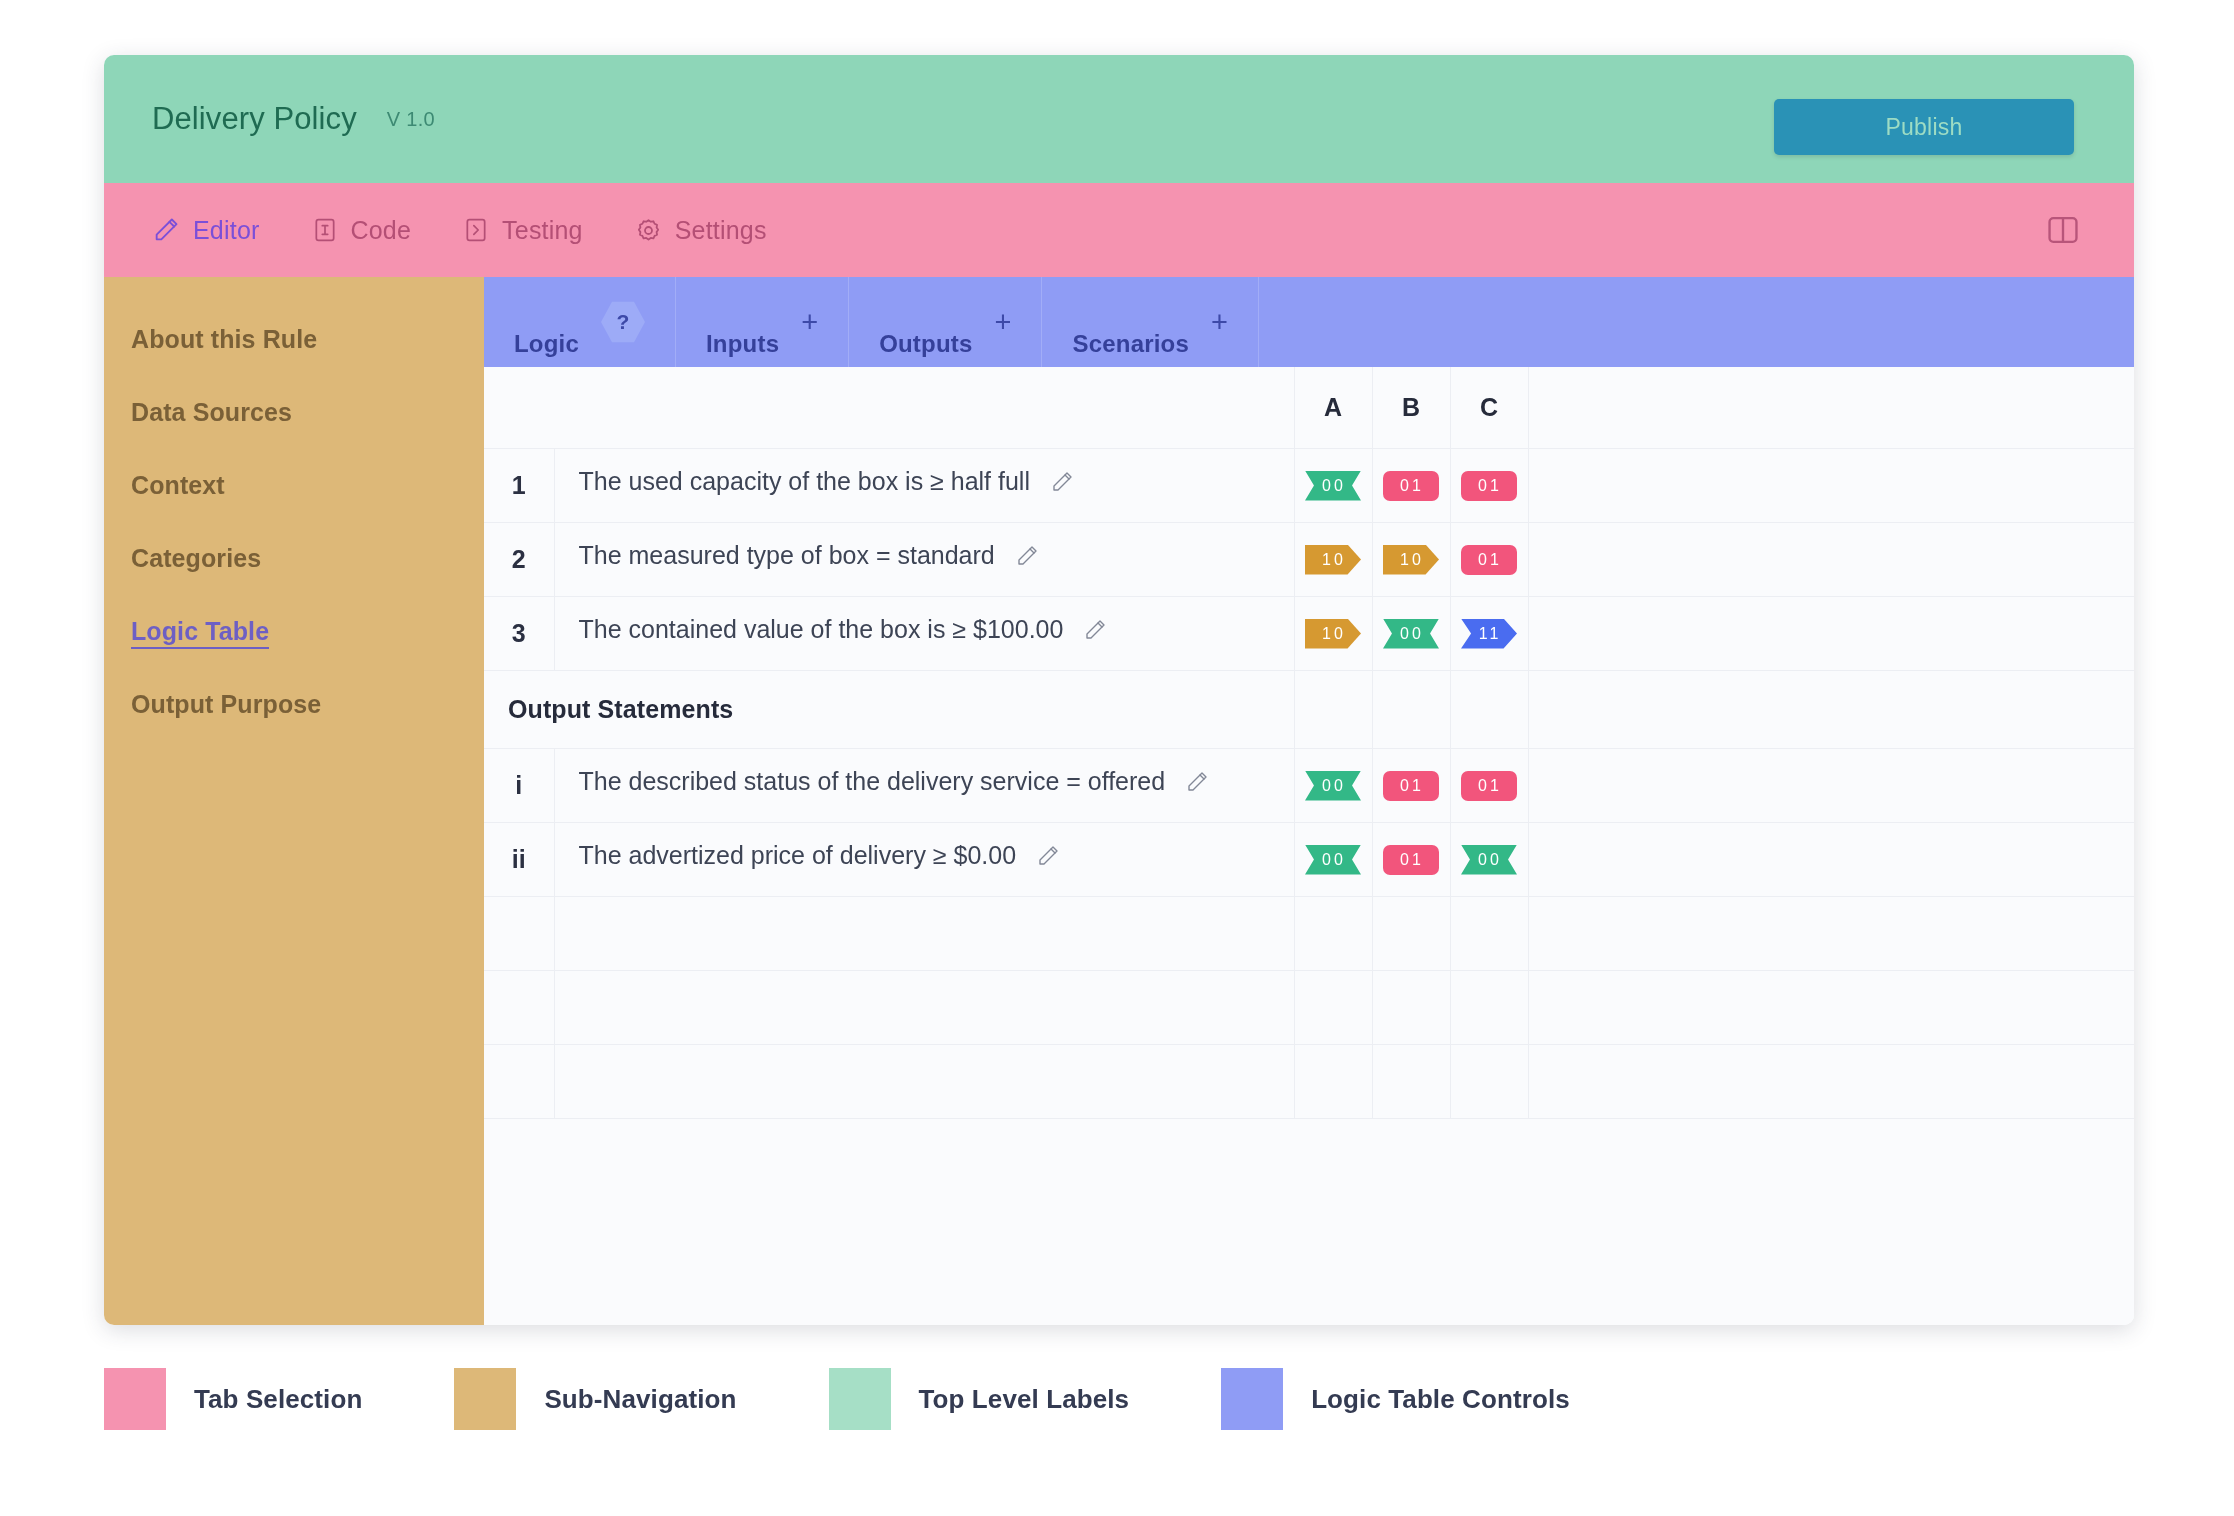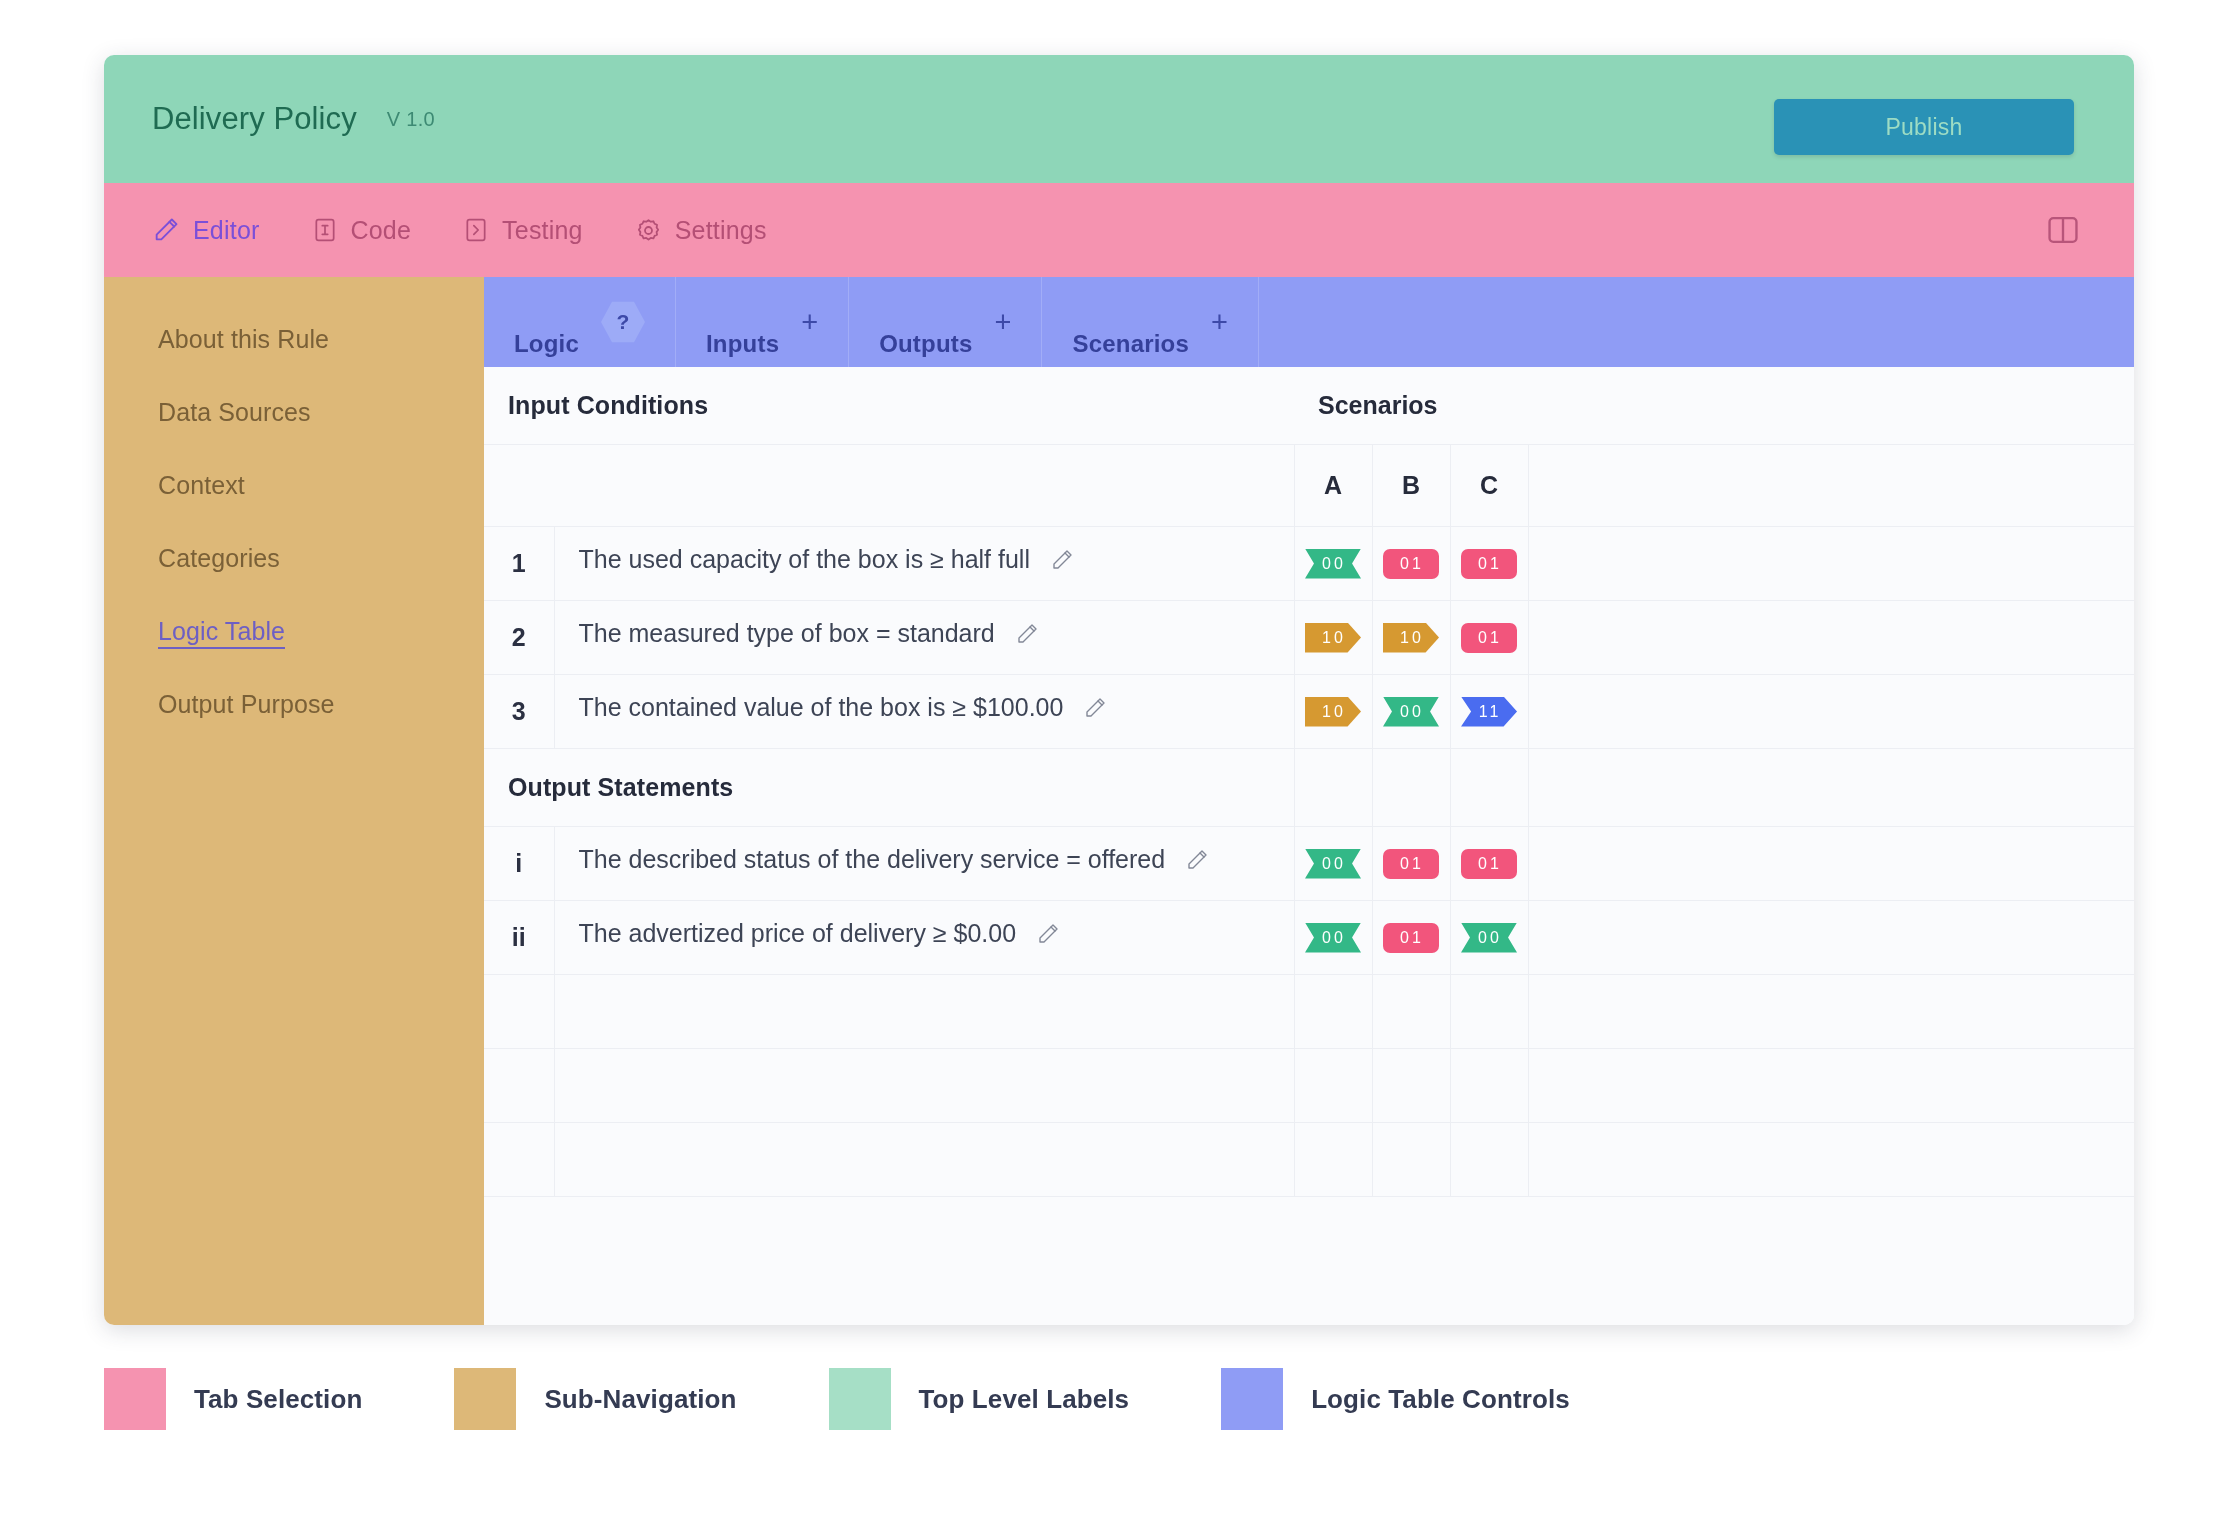--- a/index.html
+++ b/index.html
@@ -94,25 +94,26 @@
   
   .body-split { display: flex; height: 1048px; }
 
   .sidebar {
     width: 380px;
     background: #ddb878;
     flex-shrink: 0;
     padding-top: 26px;
   }
   .side-item {
-    padding: 22px 0 22px 54px;
+    padding: 22px 0 22px 27px;
     font-size: 25px;
     color: #7a6037;
     cursor: pointer;
     letter-spacing: .1px;
+    font-weight: bold;
   }
   .side-item.active span {
     color: #6d5fc4;
     border-bottom: 2px solid #6d5fc4;
     padding-bottom: 2px;
   }
 
   .main-area { flex: 1; display: flex; flex-direction: column; min-width: 0; background:#fafbfd; }
 
   
@@ -339,24 +340,20 @@
           <colgroup>
             <col class="col-num">
               <col class="col-text">
             <col class="col-sc">
               <col class="col-sc">
               <col class="col-sc">
             <col class="col-rest">
           </colgroup>
 
           <tbody>
-              <tr>
-            <td colspan="2" class="sec-head">Input Conditions</td>
-            <td colspan="4" class="sec-head-sc">Scenarios</td>
-          </tr>
 
           <tr>
             <td></td>
             <td></td>
             <td class="sc-head">A</td>
             <td class="sc-head">B</td>
             <td class="sc-head">C</td>
             <td class="sc-divider"></td>
           </tr>
 

